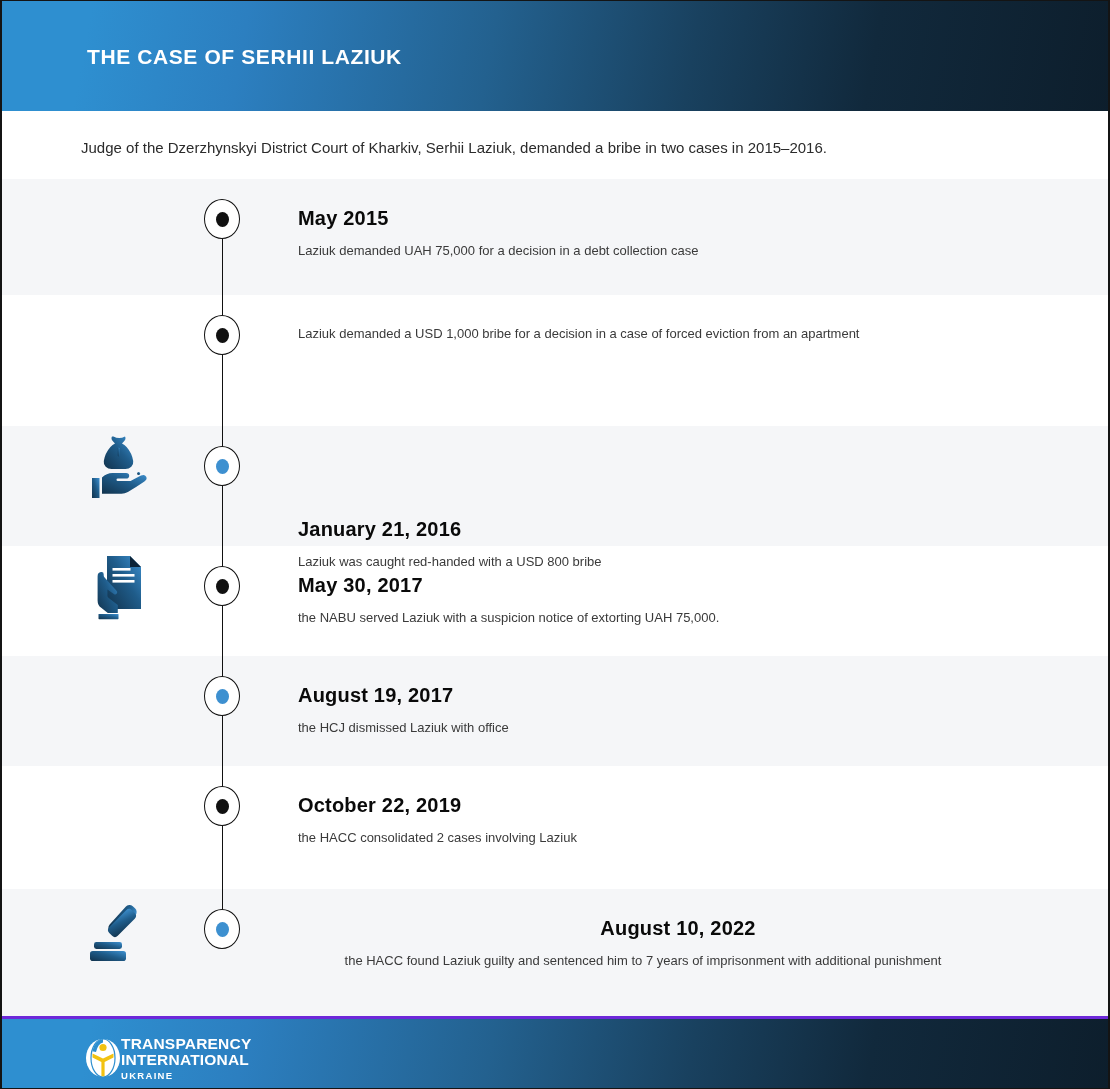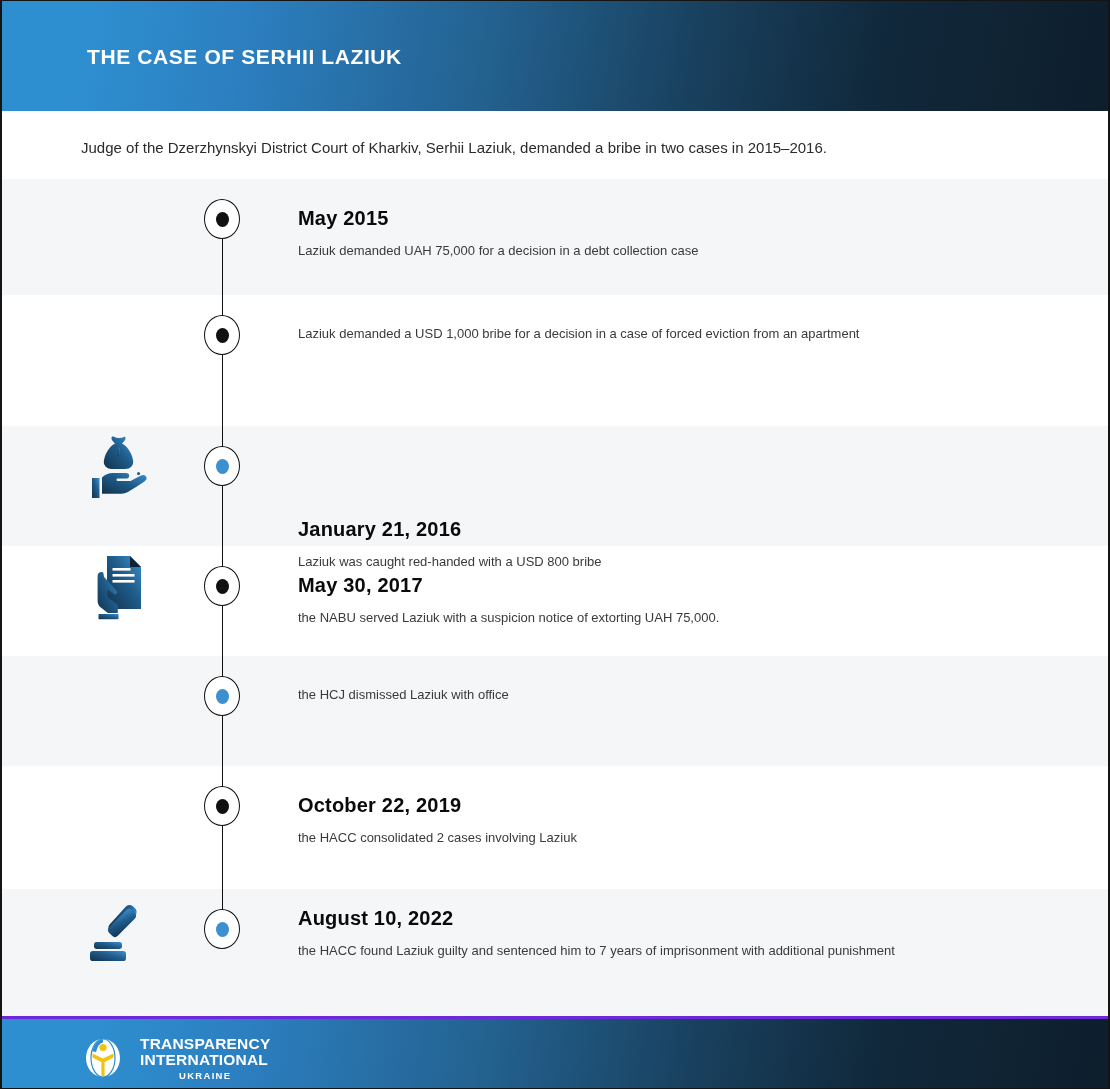--- a/index.html
+++ b/index.html
@@ -167,21 +167,21 @@
     width: 1110px;
     height: 71px;
     background: linear-gradient(100deg, #2e8fd0 0%, #2e8fd0 8%, #2c7fc0 22%, #23618f 44%, #19415f 62%, #11293c 78%, #0d1e2c 100%);
   }
   .logo {
     position: absolute;
     left: 83px;
     top: 16px;
     display: flex;
     align-items: center;
-    gap: 19px;
+    gap: 0;
   }
   .logo-mark { width: 36px; height: 40px; flex: 0 0 auto; }
   .logo-mark svg { display:block; width: 100%; height: 100%; }
   .logo-words {
     display: flex;
     flex-direction: column;
     justify-content: center;
     line-height: 1;
     padding-top: 1px;
   }
@@ -191,21 +191,20 @@
     font-weight: bold;
     letter-spacing: 0.2px;
     line-height: 1.05;
   }
   .logo-l3 {
     color: #ffffff;
     font-size: 9.5px;
     font-weight: bold;
     letter-spacing: 1.3px;
     margin-top: 2px;
-    text-align: center;
   }
 </style>
 </head>
 <body>
 
 <div class="page">
 
   <div class="header">
     <div class="header-title">THE CASE OF SERHII LAZIUK</div>
   </div>
@@ -291,20 +290,21 @@
           <div class="row-date">May 30, 2017</div>
           <div class="row-desc">the NABU served Laziuk with a suspicion notice of extorting UAH 75,000.</div>
         </div>
       </div>
       <div class="row shade" style="height: 110px;">
         <div class="spine"></div>
         <div class="marker blue" style="top: 20px;">
           <div class="dot"></div>
         </div>
         <div class="content" style="top: 28px;">
+          <div class="row-date">August 19, 2017</div>
           <div class="row-desc">the HCJ dismissed Laziuk with office</div>
         </div>
       </div>
       <div class="row plain" style="height: 123px;">
         <div class="spine"></div>
         <div class="marker" style="top: 20px;">
           <div class="dot"></div>
         </div>
         <div class="content" style="top: 28px;">
           <div class="row-date">October 22, 2019</div>
@@ -326,21 +326,21 @@
               </linearGradient>
             </defs>
             <g fill="url(#g3)">
               <rect x="36" y="12" width="13" height="34" rx="5" transform="rotate(42 42.5 29)"></rect>
               <rect x="26" y="26" width="32" height="12" rx="4" transform="rotate(-45 42 32)"></rect>
               <rect x="14" y="51" width="28" height="7" rx="2.4"></rect>
               <rect x="10" y="60" width="36" height="10" rx="2.8"></rect>
             </g>
           </svg>
         </div>
-        <div class="content" style="top: 18px;">
+        <div class="content" style="top: 28px; text-align: center;">
           <div class="row-date">August 10, 2022</div>
           <div class="row-desc">the HACC found Laziuk guilty and sentenced him to 7 years of imprisonment with additional punishment</div>
         </div>
       </div>
     </div>
 
   <div class="footer">
     <div class="logo">
       <div class="logo-mark">
         <svg viewBox="0 0 36 40" xmlns="http://www.w3.org/2000/svg">

